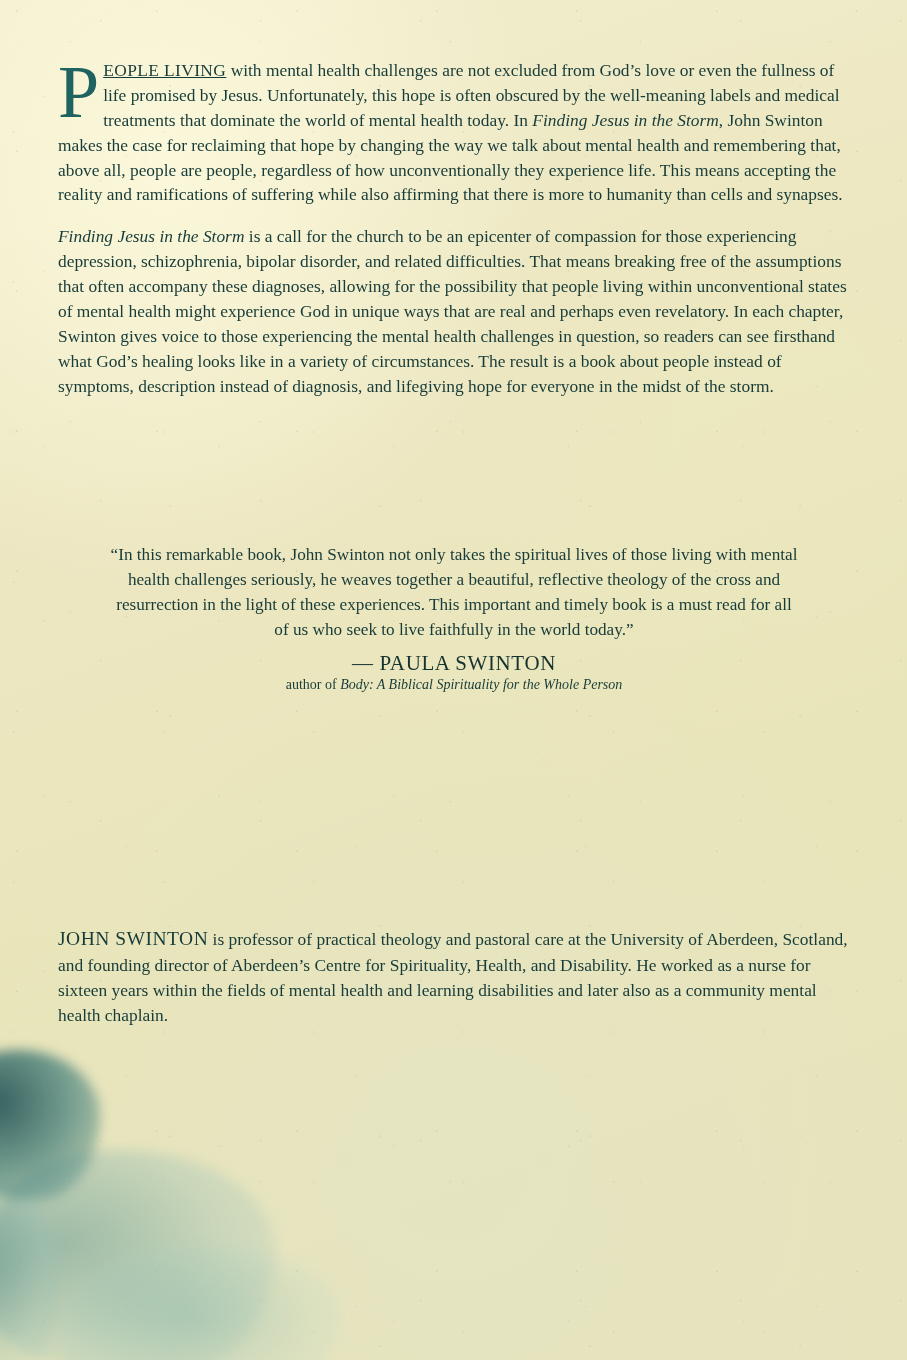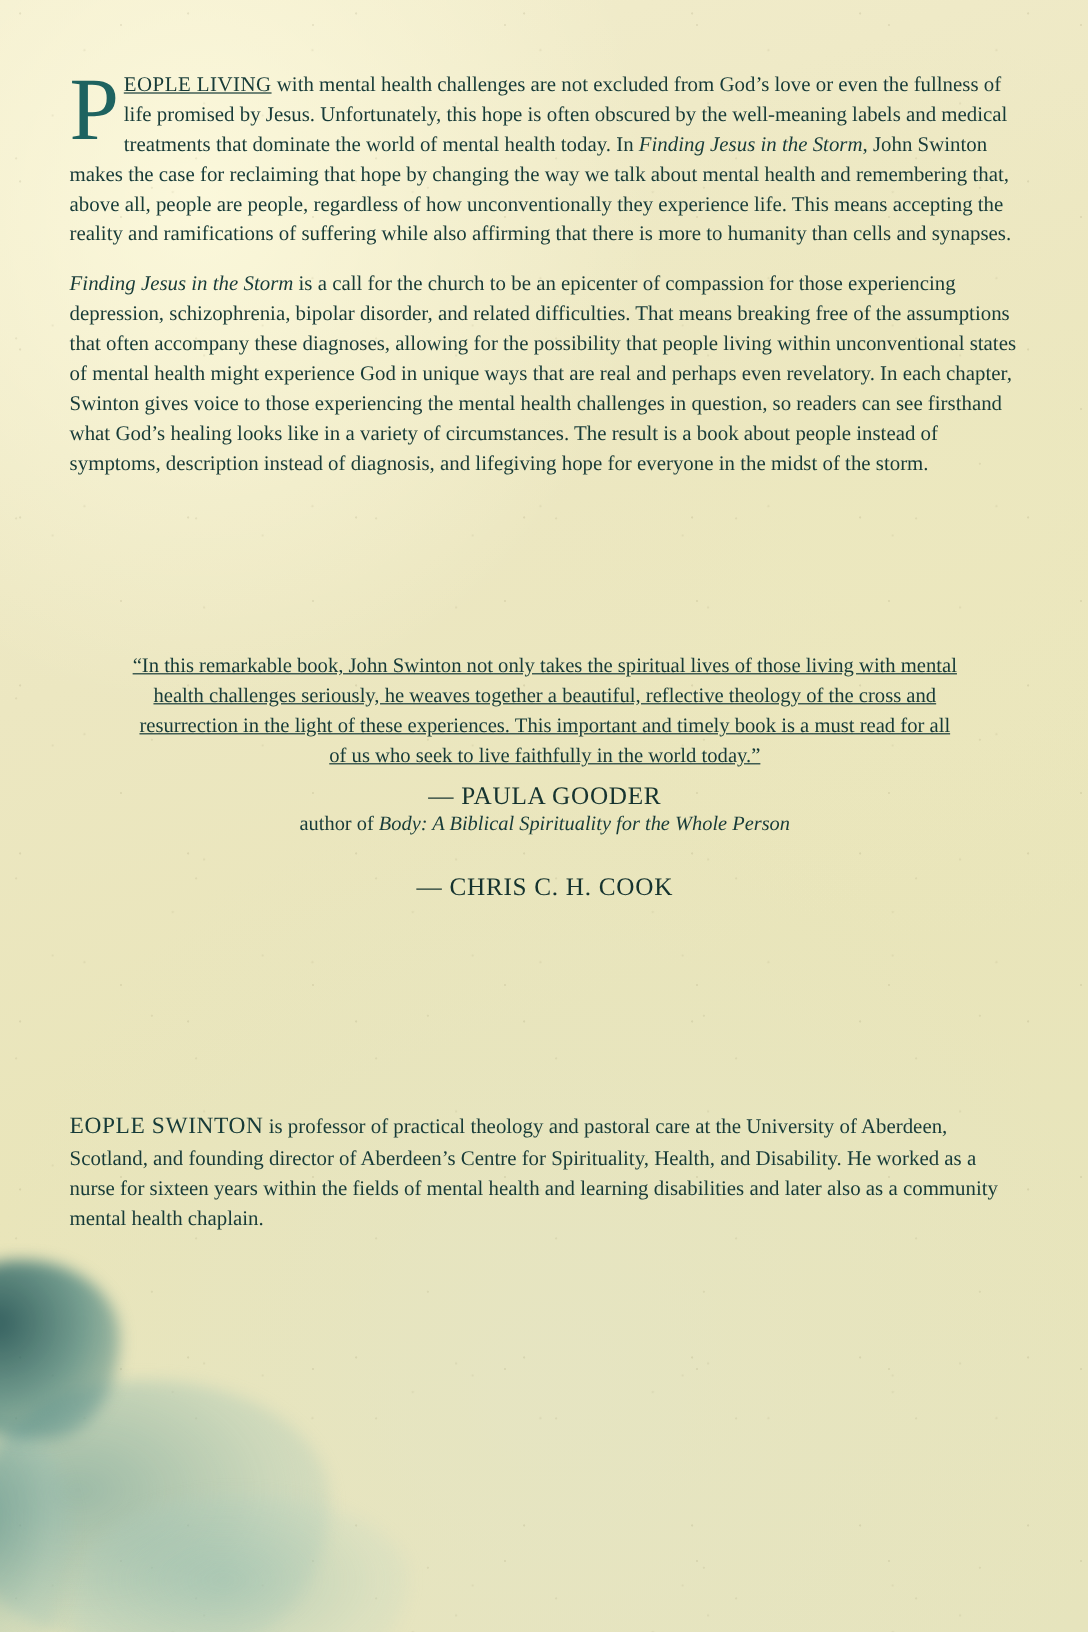--- a/index.html
+++ b/index.html
@@ -118,29 +118,29 @@
     top: 543px;
     width: 716px;
     text-align: center;
     color: #173b38;
   }
   .quote {
     font-size: 17.2px;
     line-height: 1.45;
     margin: 0 0 6px 0;
   }
-  .q1 { padding: 0 14px; text-decoration: underline; }
+  .q1 { padding: 0 14px; }
   .attrib {
     font-size: 21px;
     letter-spacing: 0.6px;
     margin: 8px 0 0 0;
     color: #15332f;
   }
   .attrib-sub {
-    font-size: 17px;
+    font-size: 14px;
     margin: 1px 0 0 0;
     color: #173b38;
   }
   .endorsement-block-2 { margin-top: 30px; }
   .q2 { padding: 0 28px; }
 
   .bio {
     position: absolute;
     left: 58px;
     top: 925px;
@@ -175,27 +175,26 @@
         <span class="dropcap">P</span><span class="smallcaps">EOPLE LIVING</span><span> with mental health challenges are not excluded from God’s love or even the fullness of life promised by Jesus. Unfortunately, this hope is often obscured by the well-meaning labels and medical treatments that dominate the world of mental health today. In </span><em>Finding Jesus in the Storm</em><span>, John Swinton makes the case for reclaiming that hope by changing the way we talk about mental health and remembering that, above all, people are people, regardless of how unconventionally they experience life. This means accepting the reality and ramifications of suffering while also affirming that there is more to humanity than cells and synapses.</span>
       </p>
       <p>
         <em>Finding Jesus in the Storm</em><span> is a call for the church to be an epicenter of compassion for those experiencing depression, schizophrenia, bipolar disorder, and related difficulties. That means breaking free of the assumptions that often accompany these diagnoses, allowing for the possibility that people living within unconventional states of mental health might experience God in unique ways that are real and perhaps even revelatory. In each chapter, Swinton gives voice to those experiencing the mental health challenges in question, so readers can see firsthand what God’s healing looks like in a variety of circumstances. The result is a book about people instead of symptoms, description instead of diagnosis, and lifegiving hope for everyone in the midst of the storm.</span>
       </p>
     </div>
 
     <div class="endorsements">
       <div class="endorsement-block-1">
         <p class="quote q1">“In this remarkable book, John Swinton not only takes the spiritual lives of those living with mental health challenges seriously, he weaves together a beautiful, reflective theology of the cross and resurrection in the light of these experiences. This important and timely book is a must read for all of us who seek to live faithfully in the world today.”</p>
-        <p class="attrib">— PAULA GOODER</p>
+        <p class="attrib">— PAULA SWINTON</p>
         <p class="attrib-sub"><span>author of </span><em>Body: A Biblical Spirituality for the Whole Person</em></p>
       </div>
 
       <div class="endorsement-block-2">
-        <p class="attrib">— CHRIS C. H. COOK</p>
       </div>
     </div>
 
     <div class="bio">
-      <span class="name">EOPLE SWINTON</span><span> is professor of practical theology and pastoral care at the University of Aberdeen, Scotland, and founding director of Aberdeen’s Centre for Spirituality, Health, and Disability. He worked as a nurse for sixteen years within the fields of mental health and learning disabilities and later also as a community mental health chaplain.</span>
+      <span class="name">JOHN SWINTON</span><span> is professor of practical theology and pastoral care at the University of Aberdeen, Scotland, and founding director of Aberdeen’s Centre for Spirituality, Health, and Disability. He worked as a nurse for sixteen years within the fields of mental health and learning disabilities and later also as a community mental health chaplain.</span>
     </div>
 
   </div>
 </div>
 
 </body></html>

